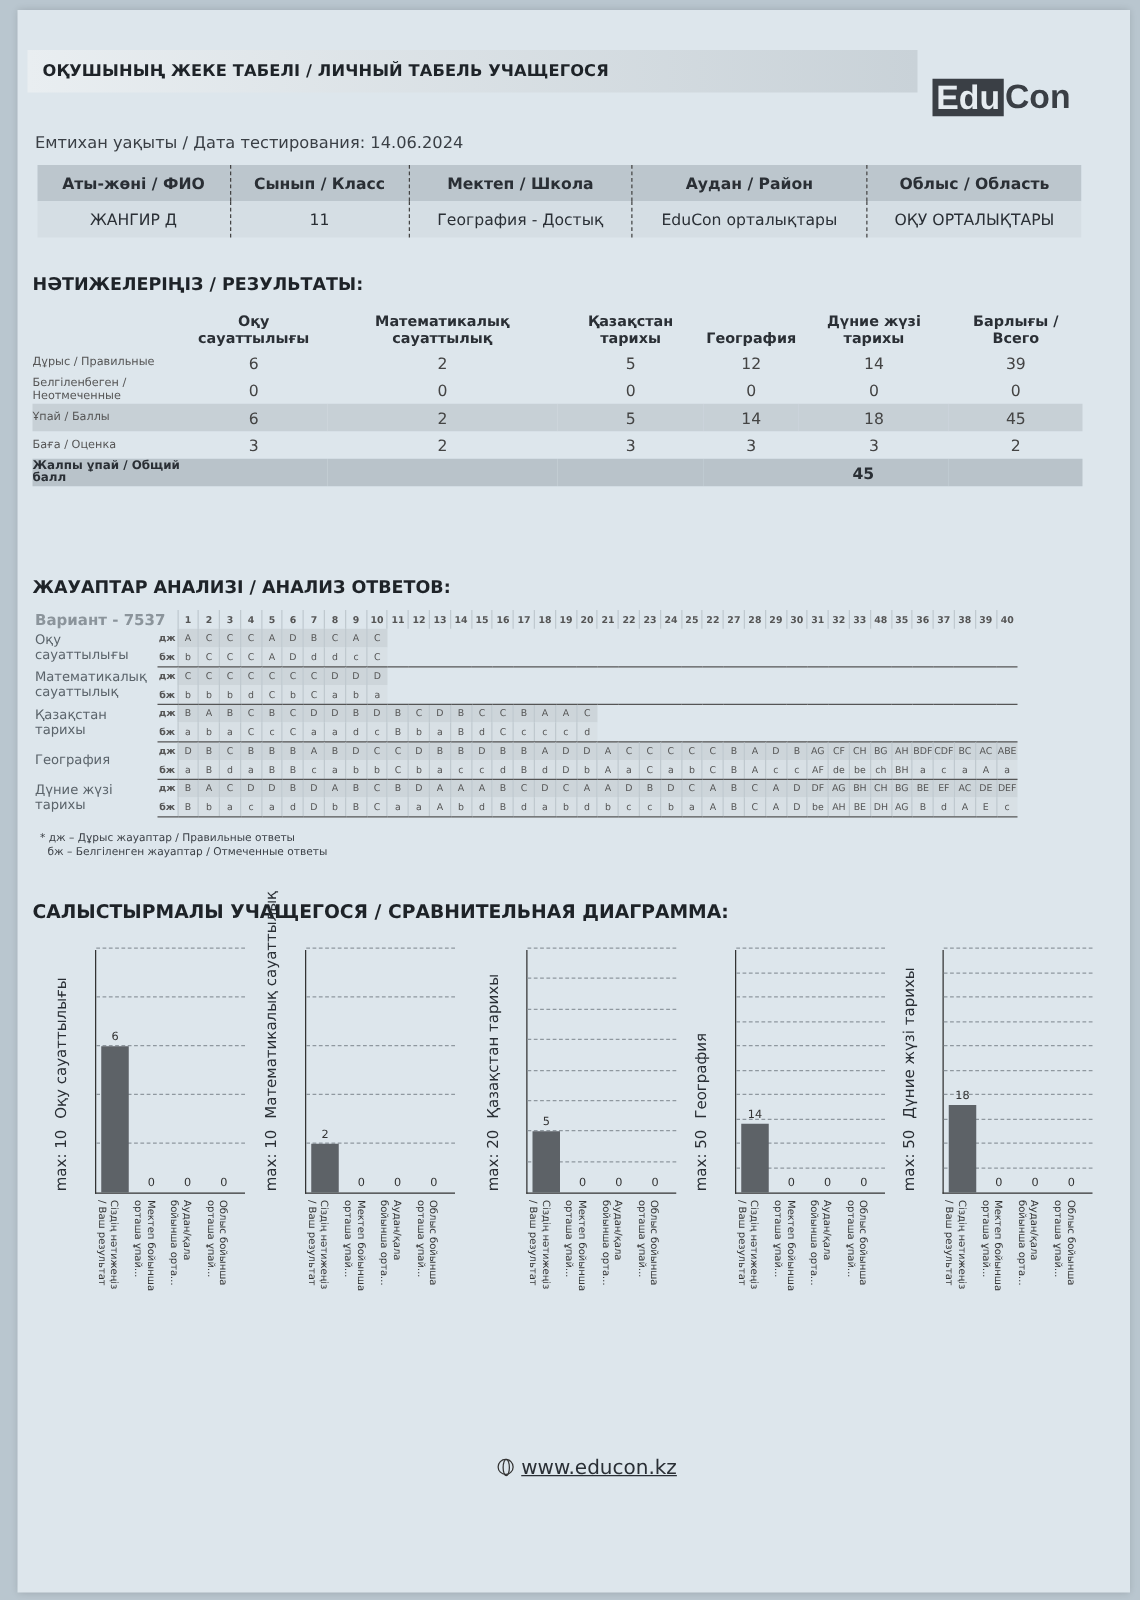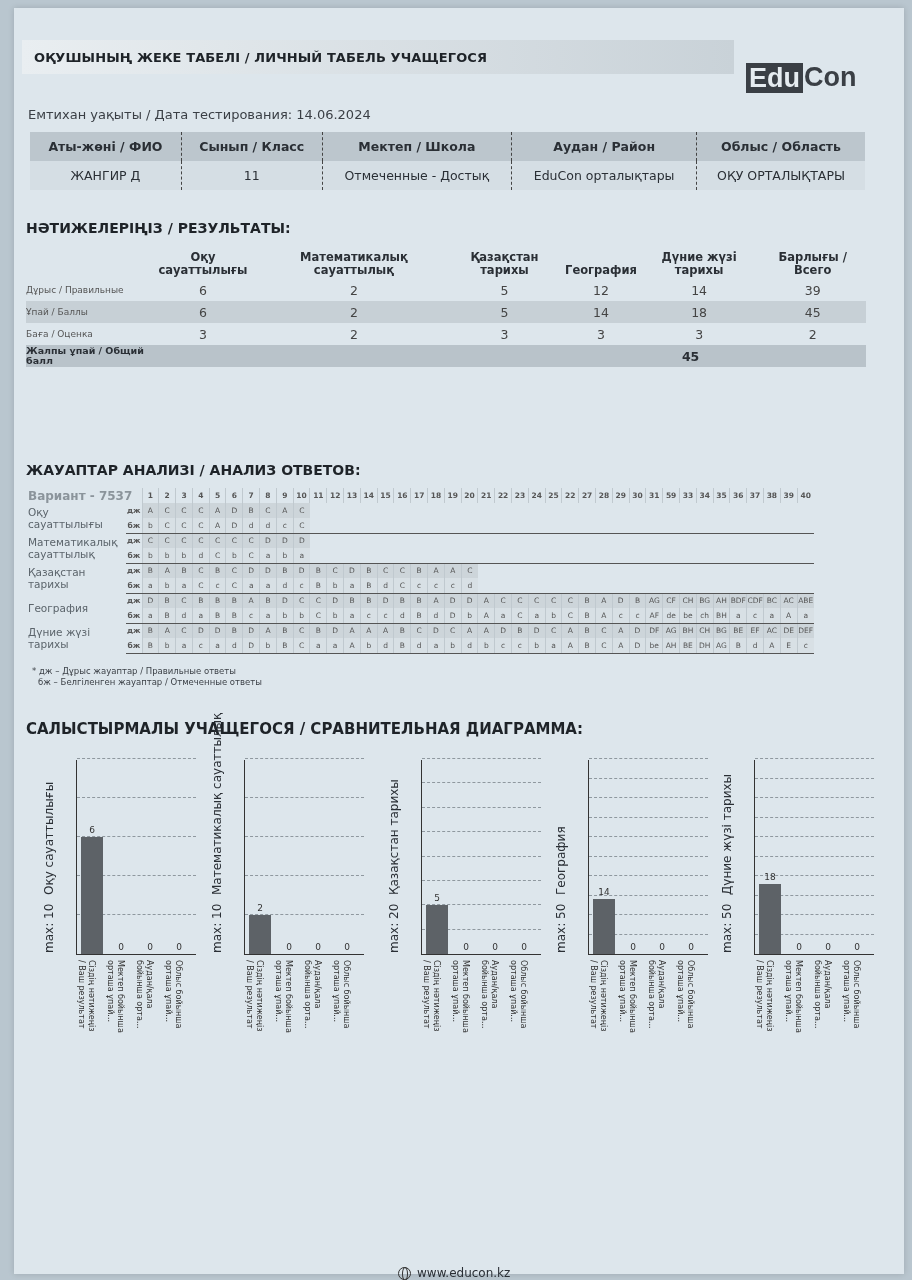--- a/index.html
+++ b/index.html
@@ -34,21 +34,21 @@
   .legend { position: absolute; left: 32px; top: 666px; font-size: 8.5px; color: #3a3f45; line-height: 11px; }
   .charts { position: absolute; left: 40px; top: 755px; width: 830px; height: 300px; }
   .chart { position: absolute; top: 0; width: 160px; height: 300px; }
   .chart .ylab { position: absolute; left: 0; top: 0; width: 30px; height: 200px; }
   .chart .ylab span { position: absolute; transform: rotate(-90deg); transform-origin: left top; white-space: nowrap; font-size: 12px; color: #2a2f35; }
   .chart .axis { position: absolute; left: 36px; top: 5px; width: 120px; height: 195px; border-left: 1px solid #333; border-bottom: 1px solid #333; }
   .chart .grid { position: absolute; left: 0; right: 0; border-top: 1px dashed #8f989f; }
   .chart .bar { position: absolute; bottom: 0; width: 22px; background: #5d6267; }
   .chart .val { position: absolute; font-size: 9px; color: #333; width: 22px; text-align: center; }
   .chart .xlab { position: absolute; top: 205px; transform: rotate(90deg); transform-origin: left top; white-space: pre; font-size: 8px; line-height: 10px; color: #333; width: 90px; }
-  .footer { position: absolute; left: 398px; top: 1266px; font-size: 12px; display: flex; align-items: center; color: #2a2f35; }
+  .footer { position: absolute; left: 398px; top: 1164px; font-size: 16px; display: flex; align-items: center; color: #2a2f35; text-decoration: underline; }
   .footer .globe { width: 13px; height: 13px; border: 1.5px solid #333; border-radius: 50%; margin-right: 6px; position: relative; }
   .footer .globe::before { content: ""; position: absolute; left: 3px; top: -1px; width: 4px; height: 12px; border: 1px solid #333; border-radius: 50%; }
 </style>
 </head>
 <body>
 
 <div class="paper"></div>
 
 <div class="title-bar">
   <span>ОҚУШЫНЫҢ ЖЕКЕ ТАБЕЛІ / ЛИЧНЫЙ ТАБЕЛЬ УЧАЩЕГОСЯ</span>
@@ -64,21 +64,21 @@
       <tr>
     <th>Аты-жөні / ФИО</th>
     <th>Сынып / Класс</th>
     <th>Мектеп / Школа</th>
     <th>Аудан / Район</th>
     <th>Облыс / Область</th>
   </tr>
   <tr>
     <td>ЖАНГИР Д</td>
     <td>11</td>
-    <td>Отмеченные - Достық</td>
+    <td>География - Достық</td>
     <td>EduCon орталықтары</td>
     <td>ОҚУ ОРТАЛЫҚТАРЫ</td>
   </tr>
 </tbody>
   </table>
 
 <div class="section-h" style="top:220px;">НӘТИЖЕЛЕРІҢІЗ / РЕЗУЛЬТАТЫ:</div>
 
 <table class="results" id="results-table">
   <thead>
@@ -94,20 +94,29 @@
   </thead>
   <tbody id="results-body">
       <tr>
         <td class="lbl">Дұрыс / Правильные</td>
         <td>6</td>
         <td>2</td>
         <td>5</td>
         <td>12</td>
         <td>14</td>
         <td>39</td>
+      </tr>
+      <tr>
+        <td class="lbl">Белгіленбеген / Неотмеченные</td>
+        <td>0</td>
+        <td>0</td>
+        <td>0</td>
+        <td>0</td>
+        <td>0</td>
+        <td>0</td>
       </tr>
       <tr class="shade">
         <td class="lbl">Ұпай / Баллы</td>
         <td>6</td>
         <td>2</td>
         <td>5</td>
         <td>14</td>
         <td>18</td>
         <td>45</td>
       </tr>
@@ -161,23 +170,23 @@
         <th>22</th>
         <th>23</th>
         <th>24</th>
         <th>25</th>
         <th>22</th>
         <th>27</th>
         <th>28</th>
         <th>29</th>
         <th>30</th>
         <th>31</th>
-        <th>59</th>
+        <th>32</th>
         <th>33</th>
-        <th>34</th>
+        <th>48</th>
         <th>35</th>
         <th>36</th>
         <th>37</th>
         <th>38</th>
         <th>39</th>
         <th>40</th>
       </tr>
   </thead>
   <tbody id="answers-body">
       <tr class="dj">

